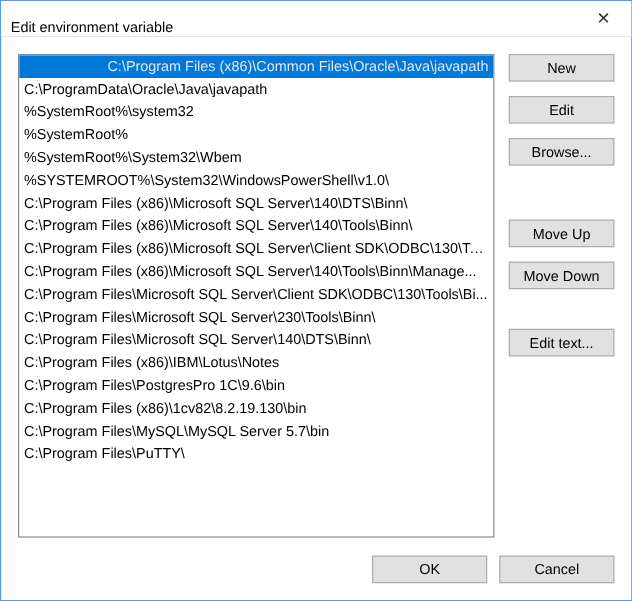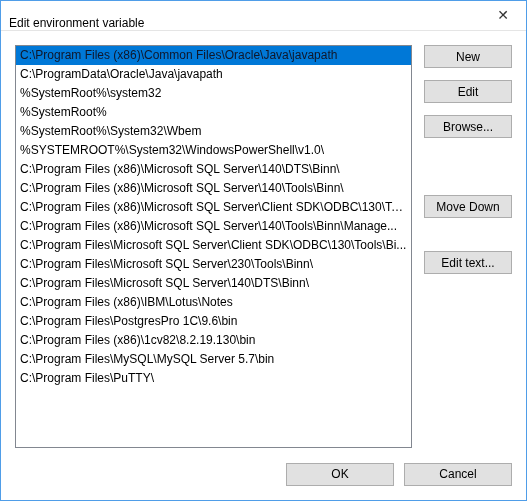--- a/index.html
+++ b/index.html
@@ -56,21 +56,22 @@
     height: 19px;
     line-height: 19px;
     padding: 0 4px;
     white-space: nowrap;
     overflow: hidden;
     text-overflow: ellipsis;
     font-size: 12px;
   }
   .listbox .item.selected {
     background: #0078d7;
-    color: #0f172a;
+    color: #e5e5e5;
+    text-align: right;
   }
   .sidebar {
     width: 88px;
     display: flex;
     flex-direction: column;
   }
   .btn {
     height: 23px;
     background: #e1e1e1;
     border: 1px solid #adadad;
@@ -86,21 +87,21 @@
   .gap-l { height: 33px; }
   .footer {
     height: 52px;
     display: flex;
     align-items: center;
     justify-content: flex-end;
     padding: 0 14px;
     gap: 10px;
   }
   .footer .btn {
-    width: 108px;
+    width: 96px;
   }
 </style>
 </head>
 <body>
 
 <div class="window">
   <div class="titlebar">
     <div class="title">Edit environment variable</div>
     <div class="close">
       <span>✕</span>
@@ -130,20 +131,21 @@
       </div>
 
     <div class="sidebar">
       <button class="btn">New</button>
       <div class="gap-s"></div>
       <button class="btn">Edit</button>
       <div class="gap-s"></div>
       <button class="btn">Browse...</button>
       <div class="gap-s"></div>
       <div class="gap-l"></div>
+      <button class="btn">Move Up</button>
       <div class="gap-s"></div>
       <button class="btn">Move Down</button>
       <div class="gap-l"></div>
       <button class="btn">Edit text...</button>
     </div>
   </div>
 
   <div class="footer">
     <button class="btn">OK</button>
     <button class="btn">Cancel</button>

